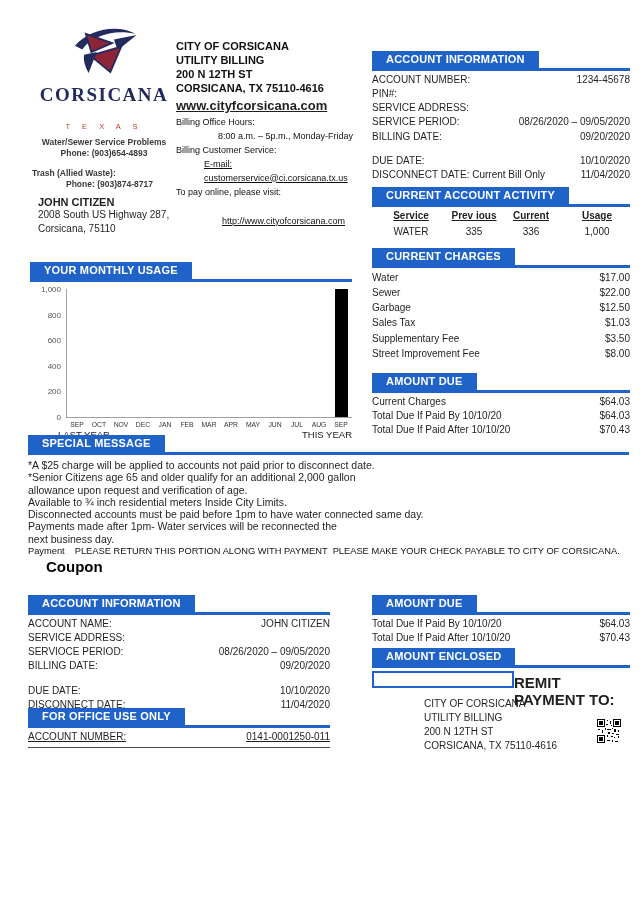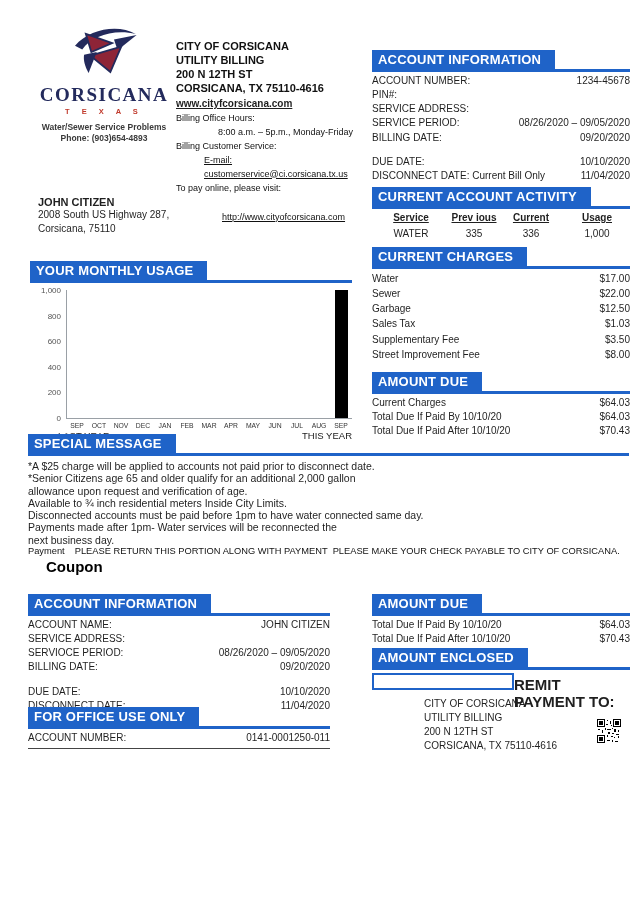--- a/index.html
+++ b/index.html
@@ -14,45 +14,45 @@
     position:relative;width:643px;height:913px;background:#ffffff;
     font-family:"Liberation Sans", sans-serif;color:var(--ink);
     margin:0 auto;overflow:hidden;
   }
   .abs{position:absolute;}
 
   
   .sec-title{border-bottom:3px solid var(--blue);line-height:1;}
   .sec-title .tbox{
     display:inline-block;background:var(--blue);color:#fff;font-weight:bold;
-    font-size:13px;padding:3px 14px 3px 6px;letter-spacing:.2px;
+    font-size:11px;padding:3px 14px 3px 14px;letter-spacing:.2px;
   }
 
   
   .kv{display:flex;justify-content:space-between;font-size:10px;line-height:1.18;margin-top:2.5px;}
   .kv .v{text-align:right;white-space:nowrap;}
   .b{font-weight:normal;}
   .spacer10{height:10px;}
 
   
   #blk-logo{left:28px;top:24px;width:152px;text-align:center;}
   #wordmark{font-family:"Liberation Serif", serif;font-weight:bold;font-size:19px;
     letter-spacing:1.5px;color:var(--navy);margin-top:-2px;}
-  #statemark{color:var(--red);font-size:7.5px;font-weight:bold;letter-spacing:5px;margin-top:1px;}
+  #statemark{color:var(--red);font-size:7.5px;font-weight:normal;letter-spacing:5px;margin-top:16px;}
   .contact{font-size:8.5px;font-weight:bold;color:#3a3a3a;line-height:1.3;}
   #contact1{margin-top:6px;}
   #contact2{margin-top:9px;text-align:left;padding-left:4px;}
   #contact2 .ph{padding-left:34px;}
 
   
   #blk-city{left:176px;top:40px;width:196px;}
   .city-bold{font-weight:bold;font-size:11px;line-height:1.27;color:#111;}
   .city-sm{font-size:9px;line-height:1.55;color:#111;}
   .u{text-decoration:underline;}
-  #city-web{font-size:10px;font-weight:bold;margin:2px 0 3px;}
+  #city-web{font-size:13px;font-weight:bold;margin:2px 0 3px;}
   .ind1{padding-left:42px;}
   .ind2{padding-left:28px;}
   #pay-url{margin-top:15px;padding-left:46px;}
 
   
   #blk-account{left:372px;top:50px;width:258px;}
   #activity-head{margin-top:5px;}
   .act-grid{display:grid;grid-template-columns:78px 48px 66px 66px;text-align:center;
     font-size:10px;margin-top:4px;}
   .act-grid .hd{font-weight:bold;text-decoration:underline;line-height:1.05;}
@@ -82,21 +82,21 @@
   
   #blk-special{left:28px;top:434px;width:601px;}
   #special-lines{margin-top:4px;font-size:10.5px;line-height:1.17;}
 
   
   #blk-payment{left:28px;top:546px;width:606px;font-size:9.3px;color:#111;}
   #blk-payment .pt{white-space:pre-wrap;margin-left:10px;}
   #coupon-heading{left:46px;top:558px;font-size:15px;font-weight:bold;color:#000;}
 
   #blk-cinfo{left:28px;top:594px;width:302px;}
-  #blk-office{left:28px;top:707px;width:302px;}
+  #blk-office{left:28px;top:707px;width:302px;text-decoration:underline;}
   #office-row{border-bottom:1.5px solid #444;padding-bottom:5px;}
 
   #blk-cright{left:372px;top:594px;width:258px;}
   #enclosed-head{margin-top:3px;}
   #enclosed-row{display:flex;margin-top:3px;align-items:flex-start;}
   #amount-input{width:146px;height:13px;border:2px solid var(--blue);outline:none;
     font-size:10px;padding:0 3px;font-family:"Liberation Sans",sans-serif;}
   #remit-label{font-weight:bold;font-size:15px;margin-left:auto;padding-top:3px;padding-right:2px;}
 
   #blk-remit{left:424px;top:697px;width:160px;font-size:10px;line-height:1.4;}
@@ -115,20 +115,24 @@
         <path d="M61,17 L86,12 L65,29 Z" fill="#232a5c"></path>
         <path d="M35,35 L69,25 L57,53 Z" fill="#8e2437" stroke="#232a5c" stroke-width="2"></path>
         <path d="M28,34 L42,31 L33,54 C29,47 27,40 28,34 Z" fill="#232a5c"></path>
       </svg>
     </span>
     <div id="wordmark">CORSICANA</div>
     <div id="statemark">T E X A S</div>
     <div class="contact" id="contact1">
       <div>Water/Sewer Service Problems</div>
       <div>Phone: (903)654-4893</div>
+    </div>
+    <div class="contact" id="contact2">
+      <div>Trash (Allied Waste):</div>
+      <div class="ph">Phone: (903)874-8717</div>
     </div>
   </div>
 
   <div class="abs" id="blk-city">
     <div class="city-bold">CITY OF CORSICANA</div>
     <div class="city-bold">UTILITY BILLING</div>
     <div class="city-bold">200 N 12TH ST</div>
     <div class="city-bold">CORSICANA, TX 75110-4616</div>
     <div id="city-web" class="u">www.cityfcorsicana.com</div>
     <div class="city-sm">Billing Office Hours:</div>

